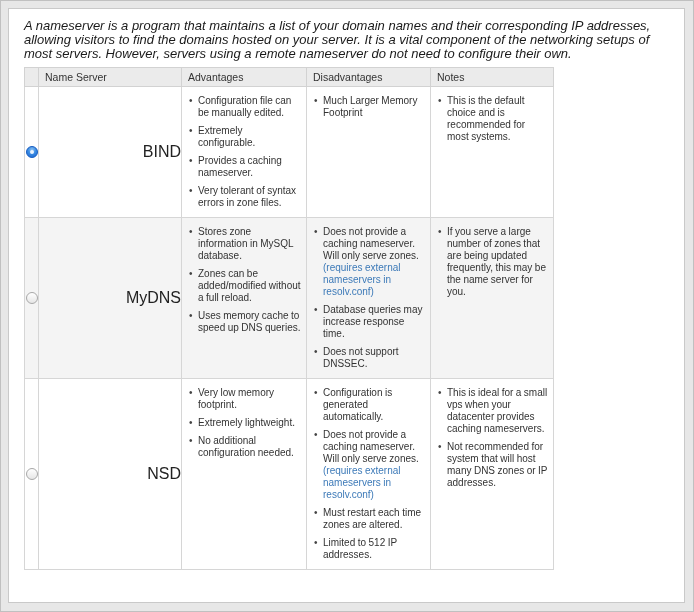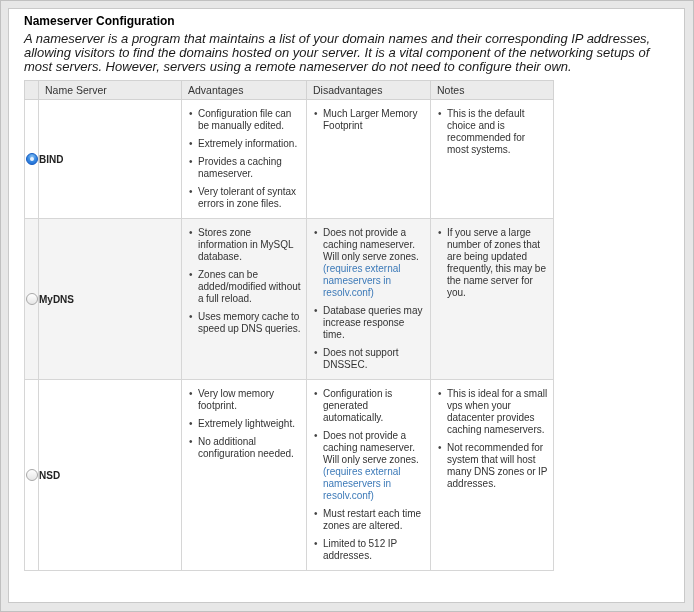--- a/index.html
+++ b/index.html
@@ -106,23 +106,23 @@
     content: "";
     position: absolute;
     left: 50%; top: 50%;
     width: 4px; height: 4px;
     margin: -2px 0 0 -2px;
     border-radius: 50%;
     background: #eaf4ff;
   }
   td.name-cell {
     vertical-align: middle;
-    text-align: left;
-    font-size: 10px;
-    font-weight: bold;
+    text-align: right;
+    font-size: 16px;
+    font-weight: normal;
     color: #222;
   }
   td.cell-list { padding: 8px 4px 8px 6px; }
   .bullet-item {
     position: relative;
     padding-left: 10px;
     margin-bottom: 6px;
     line-height: 12px;
     word-spacing: -0.3px;
   }
@@ -137,21 +137,20 @@
     color: var(--link);
     text-decoration: none;
     cursor: pointer;
   }
 </style>
 </head>
 <body>
 
 <div class="frame">
   <div class="panel">
-    <h1 class="page-title">Nameserver Configuration</h1>
     <p class="desc">A nameserver is a program that maintains a list of your domain names and their corresponding IP addresses, allowing visitors to find the domains hosted on your server. It is a vital component of the networking setups of most servers. However, servers using a remote nameserver do not need to configure their own.</p>
 
     <table class="ns-table">
       <colgroup>
         <col class="c-radio">
           <col class="c-name">
           <col class="c-adv">
           <col class="c-dis">
           <col class="c-notes">
       </colgroup>
@@ -163,21 +162,21 @@
           <th>Disadvantages</th>
           <th>Notes</th>
         </tr>
       </thead>
       <tbody id="table-body">
           <tr>
             <td class="radio-cell"><span class="radio selected"></span></td>
             <td class="name-cell">BIND</td>
             <td class="cell-list">
               <div class="bullet-item"><span>Configuration file can be manually edited.</span></div>
-              <div class="bullet-item"><span>Extremely information.</span></div>
+              <div class="bullet-item"><span>Extremely configurable.</span></div>
               <div class="bullet-item"><span>Provides a caching nameserver.</span></div>
               <div class="bullet-item"><span>Very tolerant of syntax errors in zone files.</span></div>
             </td>
             <td class="cell-list">
               <div class="bullet-item"><span>Much Larger Memory Footprint</span></div>
             </td>
             <td class="cell-list">
               <div class="bullet-item"><span>This is the default choice and is recommended for most systems.</span></div>
             </td>
           </tr>

